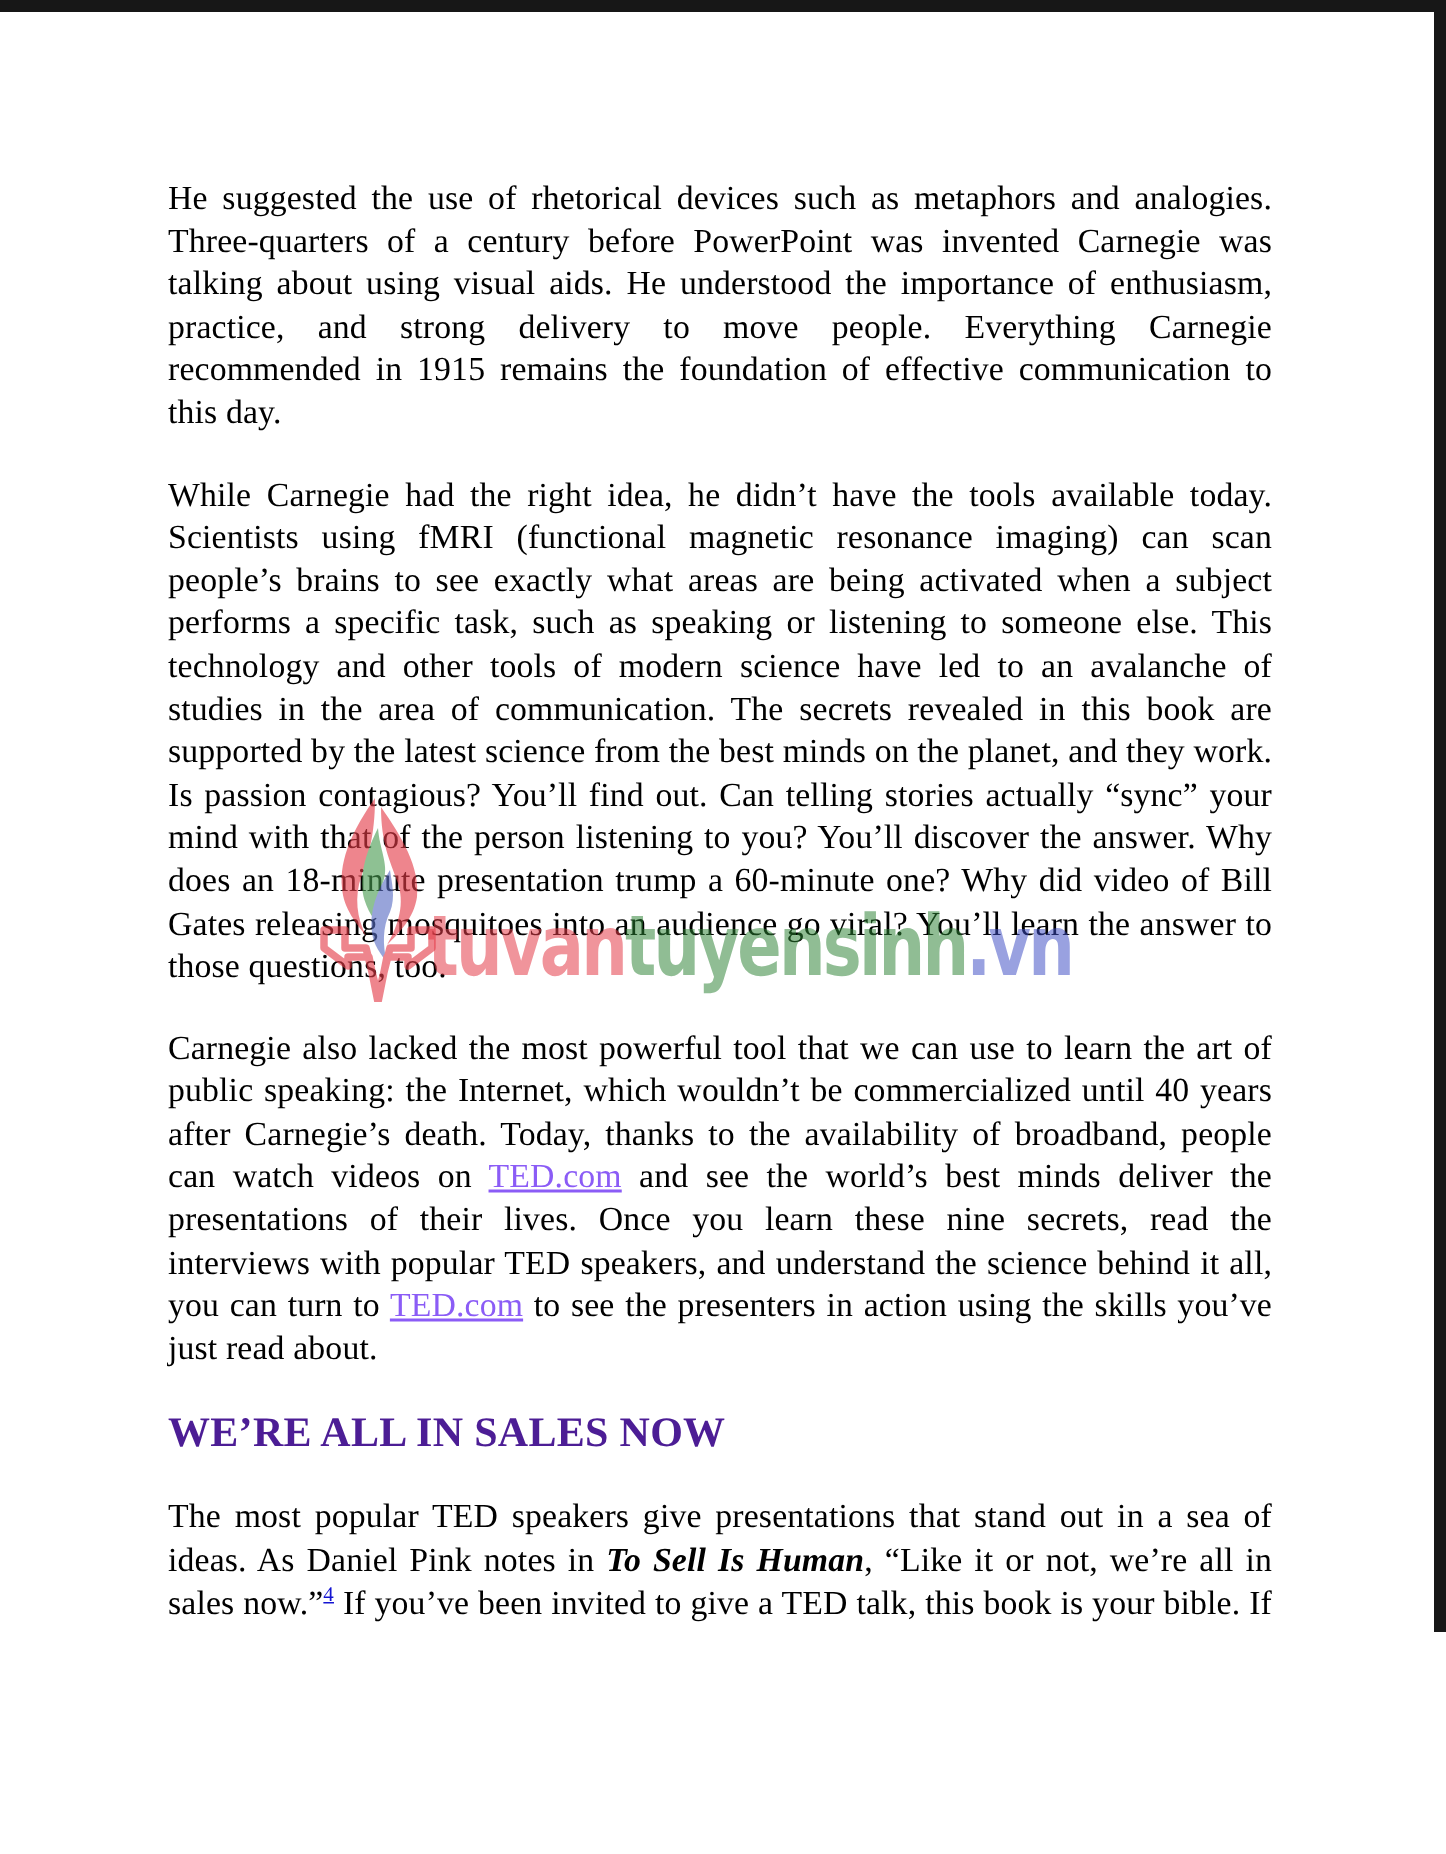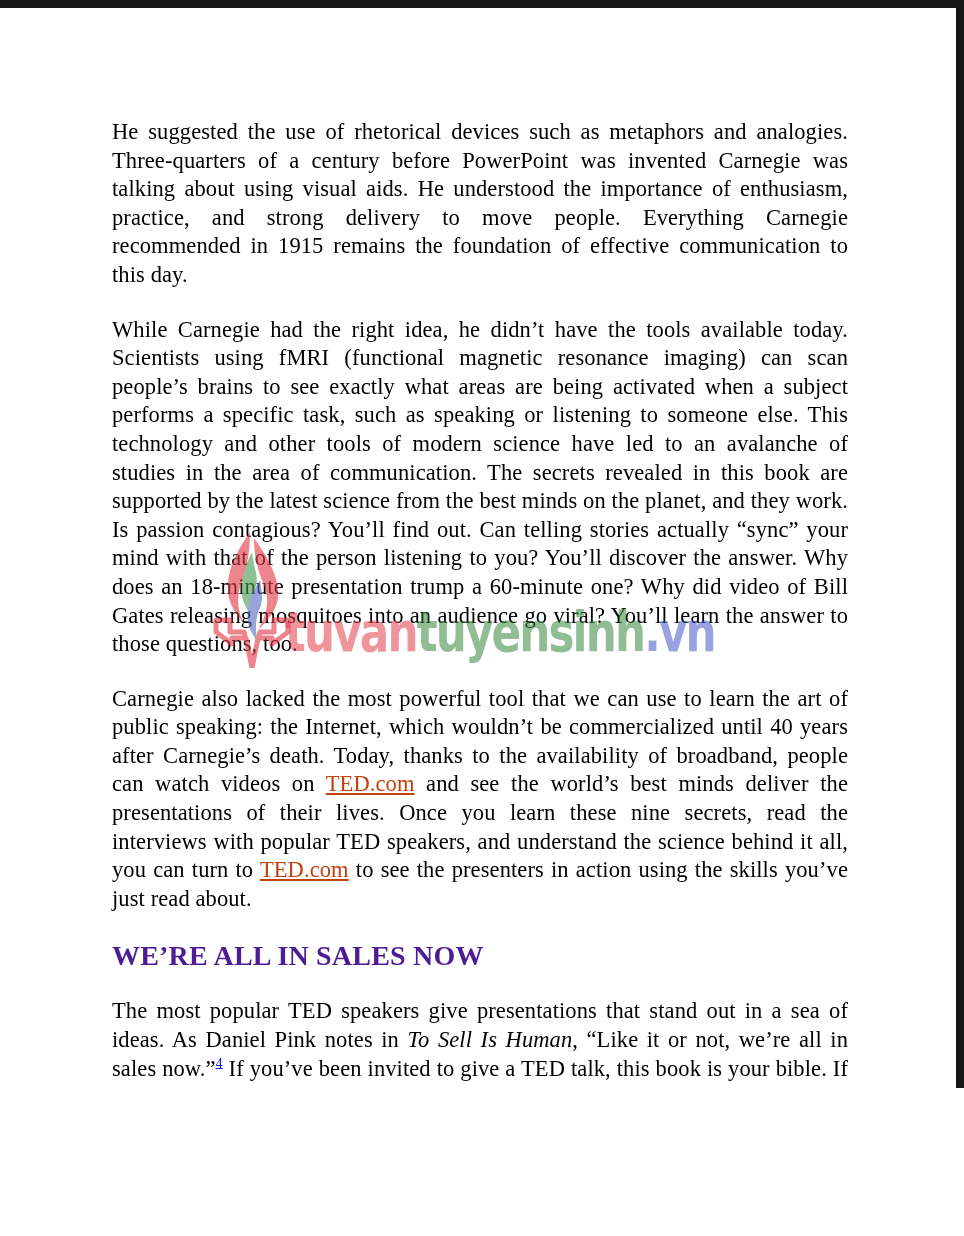--- a/index.html
+++ b/index.html
@@ -53,25 +53,26 @@
   h2.section-heading {
     margin: 22px 0 24px 0;
     font-size: 28px;
     line-height: 34px;
     font-weight: bold;
     letter-spacing: 0.2px;
     color: #4c1d95;
     text-align: left;
   }
   a.ted-link {
-    color: #c2410c;
+    color: #8b5cf6;
     text-decoration: underline;
   }
   i.booktitle {
     font-style: italic;
+    font-weight: bold;
   }
   sup.footnote-ref {
     font-size: 0.62em;
     vertical-align: super;
     line-height: 0;
   }
   sup.footnote-ref a {
     color: #1414d2;
     text-decoration: underline;
   }

